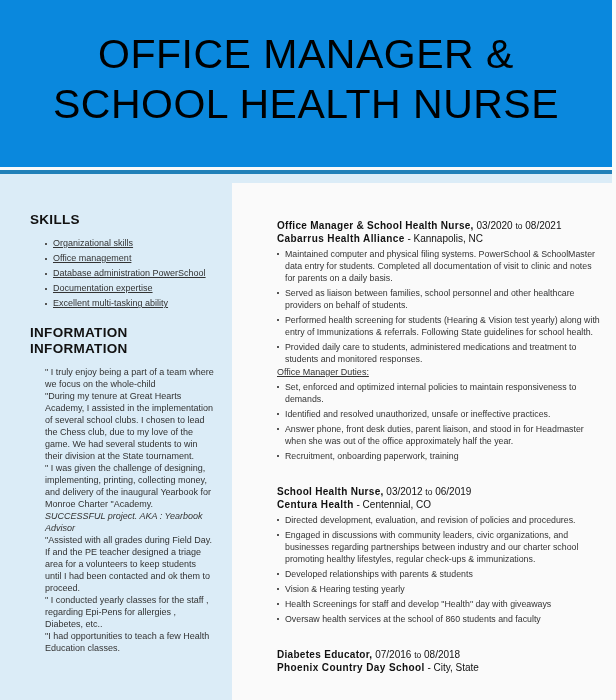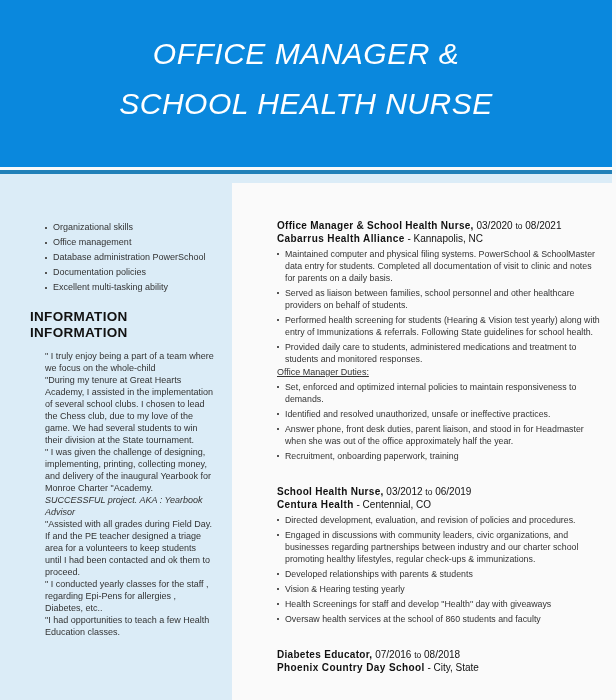--- a/index.html
+++ b/index.html
@@ -6,40 +6,40 @@
     html, body { width: 616px; height: 700px; overflow: hidden; background: #fafafa; }
     body { font-family: "Liberation Sans", sans-serif; color: #222; position: relative; }
 
     .header {
       position: absolute; left: 0; top: 0; width: 612px; height: 167px;
       background: #0a88dd;
       display: flex; flex-direction: column; align-items: center; justify-content: center;
       padding-bottom: 10px;
     }
     .header .title-line {
-      color: #ffffff; font-size: 30px; line-height: 50px; letter-spacing: 0.5px;
-      font-family: "Liberation Sans", sans-serif; font-weight: normal; font-style: italic;
+      color: #000000; font-size: 41px; line-height: 50px; letter-spacing: 0.5px;
+      font-family: "Liberation Sans", sans-serif; font-weight: normal;
     }
     .header-rule {
       position: absolute; left: 0; top: 170px; width: 612px; height: 4px; background: #2180b8;
     }
     .left-bg {
       position: absolute; left: 0; top: 174px; width: 612px; height: 526px; background: #dbecf7;
     }
     .right-panel {
       position: absolute; left: 232px; top: 183px; width: 380px; height: 517px; background: #fafafa;
     }
 
     .left-col { position: absolute; left: 30px; top: 212px; width: 195px; }
     .section-title {
       font-weight: bold; font-size: 13.5px; color: #111; letter-spacing: 0.3px; line-height: 16px;
     }
     .skills-list { list-style: none; margin-top: 10px; margin-left: 15px; }
     .skills-list li {
-      font-size: 9px; line-height: 11.5px; color: #333; position: relative; padding-left: 8px; margin-bottom: 3.5px;
+      font-size: 9px; line-height: 11.5px; color: #333; position: relative; padding-left: 8px; margin-bottom: 3.5px; text-decoration: underline;
     }
     .skills-list li::before {
       content: ""; position: absolute; left: 0; top: 5px; width: 2px; height: 2px; background: #555;
     }
     .addl-title { margin-top: 15px; }
     .addl-text {
       margin-top: 9px; margin-left: 15px; font-size: 9px; line-height: 12px; color: #333; width: 170px;
     }
     .addl-text .it { font-style: italic; }
 
@@ -67,25 +67,26 @@
 
 <div class="header">
   <div class="title-line">OFFICE MANAGER &amp;</div>
   <div class="title-line">SCHOOL HEALTH NURSE</div>
 </div>
 <div class="header-rule"></div>
 <div class="left-bg"></div>
 <div class="right-panel"></div>
 
 <div class="left-col">
+  <div class="section-title">SKILLS</div>
   <ul class="skills-list">
     <li>Organizational skills</li>
     <li>Office management</li>
     <li>Database administration PowerSchool</li>
-    <li>Documentation policies</li>
+    <li>Documentation expertise</li>
     <li>Excellent multi-tasking ability</li>
   </ul>
 
   <div class="section-title addl-title">INFORMATION INFORMATION</div>
   <div class="addl-text">
     <div>" I truly enjoy being a part of a team where we focus on the whole-child</div>
     <div>"During my tenure at Great Hearts Academy, I assisted in the implementation of several school clubs. I chosen to lead the Chess club, due to my love of the game. We had several students to win their division at the State tournament.</div>
     <div><span>" I was given the challenge of designing, implementing, printing, collecting money, and delivery of the inaugural Yearbook for Monroe Charter "Academy.</span> <span class="it">SUCCESSFUL project. AKA : Yearbook Advisor</span></div>
     <div>"Assisted with all grades during Field Day. If and the PE teacher designed a triage area for a volunteers to keep students until I had been contacted and ok them to proceed.</div>
     <div>" I conducted yearly classes for the staff , regarding Epi-Pens for allergies , Diabetes, etc..</div>

